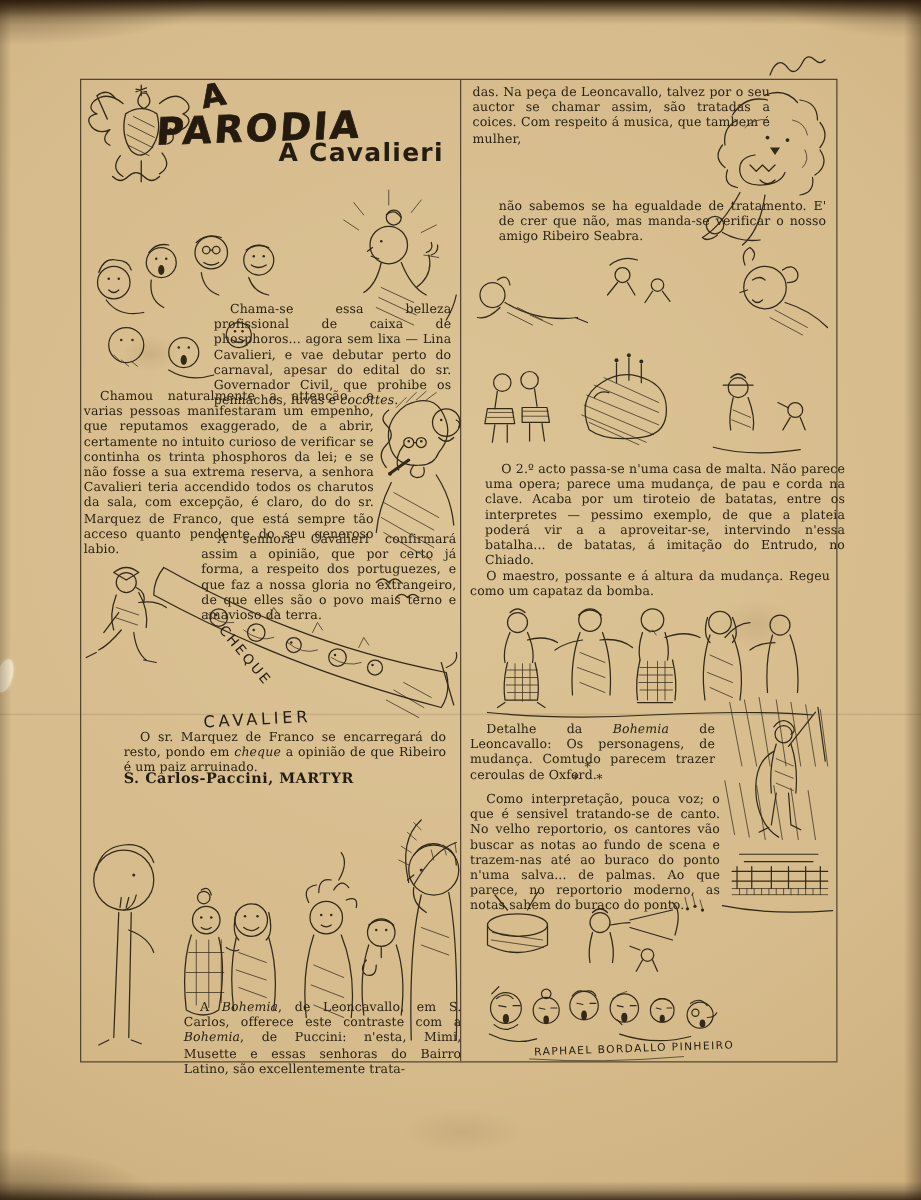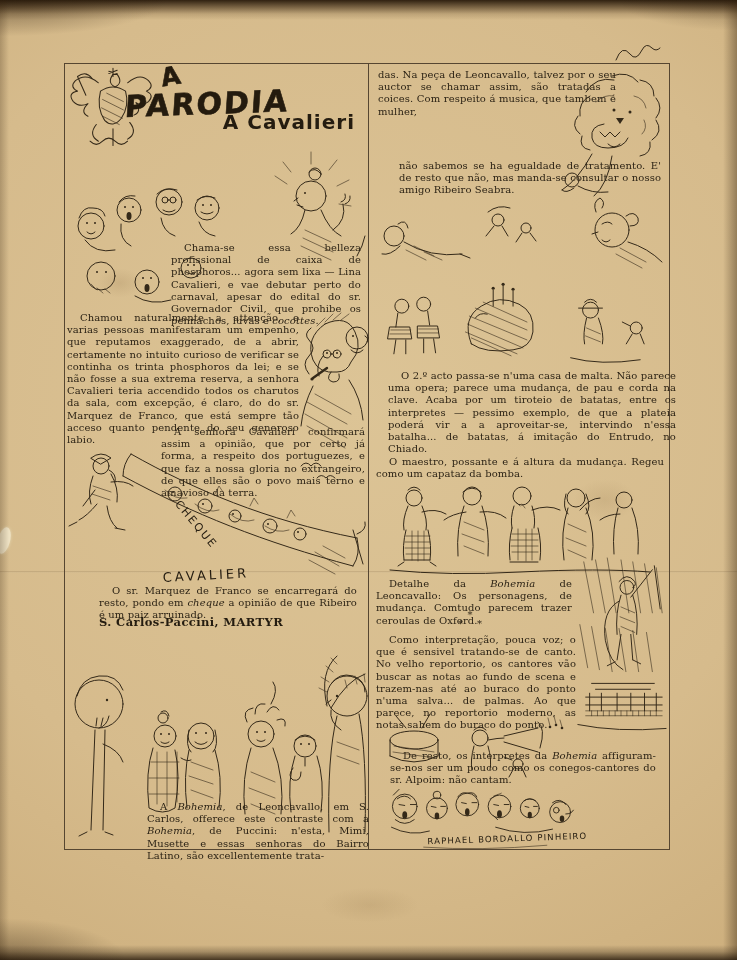--- a/index.html
+++ b/index.html
@@ -248,21 +248,21 @@
         <circle class="fillk" cx="58" cy="48" r="1.5"></circle>
           <circle class="fillk" cx="74" cy="50" r="1.5"></circle>
         <path class="fillk" d="M60 56 l8 0 l-4 6z"></path>
         <path d="M48 62 q-14 2 -12 14 q2 10 16 10 q16 0 20 -10"></path>
         <path d="M44 70 l5 5 l5 -5 l5 5 l5 -5 M52 82 q6 6 12 0"></path>
         <path d="M36 92 q-14 26 -30 36 M56 94 q-4 28 -18 40"></path>
         <circle cx="16" cy="118" r="7"></circle>
           <path d="M22 124 q14 8 30 6 M18 126 q-8 6 -12 2"></path>
       </svg>
 
-      <p class="p" style="left:29px;top:96px;width:262px;">não sabemos se ha egualdade de tratamento. E' de resto que não, mas manda-se consultar o nosso amigo Ribeiro Seabra.</p>
+      <p class="p" style="left:29px;top:96px;width:262px;">não sabemos se ha egualdade de tratamento. E' de crer que não, mas manda-se verificar o nosso amigo Ribeiro Seabra.</p>
 
       <svg class="sk" style="left:0;top:128px;" width="300" height="92" viewBox="0 0 300 92">
         <circle cx="24" cy="44" r="10"></circle>
           <path d="M28 32 q8 -6 10 4"></path>
         <path d="M34 50 q26 16 58 12 M30 54 q-10 10 -18 8 M90 62 l10 4"></path>
         <path class="thin" d="M36 58 l20 10 M44 54 l20 10 M54 60 l18 8"></path>
         <circle cx="128" cy="28" r="6"></circle>
           <circle cx="156" cy="36" r="5"></circle>
         <path d="M124 34 l-8 10 M132 34 l6 10 M152 41 l-6 9 M160 41 l6 8 M118 20 q10 -8 22 -4"></path>
         <circle cx="242" cy="38" r="17"></circle>
@@ -357,21 +357,20 @@
         <path d="M96 36 q-4 14 -2 24 M110 36 q4 14 2 24 M110 30 q10 -2 16 -2"></path>
         <path d="M126 26 l34 -8 M126 32 l34 10 M160 12 q8 6 2 26"></path>
         <path class="thin" d="M170 8 l2 8 M176 6 l2 8 M182 10 l2 7"></path>
         <circle class="fillk" cx="172" cy="17" r="1.3"></circle>
           <circle class="fillk" cx="178" cy="15" r="1.3"></circle>
           <circle class="fillk" cx="184" cy="18" r="1.3"></circle>
         <circle cx="140" cy="54" r="5"></circle>
           <path d="M136 58 l-5 9 M144 58 l4 9 M134 50 l-8 -3"></path>
       </svg>
 
-      <p class="p ind" style="left:20px;top:686px;width:266px;"><span>De resto, os interpretes da </span><i class="it">Bohemia</i><span> affiguram-se-nos ser um pouco como os conegos-cantores do sr. Alpoim: não cantam.</span></p>
 
       <svg class="sk" style="left:6px;top:714px;" width="228" height="72" viewBox="0 0 228 76">
         <circle cx="24" cy="30" r="13"></circle>
           <path d="M16 22 q8 -6 14 0 M18 28 l6 1 M30 28 l6 0"></path>
           <ellipse class="fillk" cx="24" cy="39" rx="2.6" ry="4"></ellipse>
           <path d="M14 44 q10 8 20 0 M12 18 l6 -6"></path>
         <circle cx="58" cy="32" r="11"></circle>
           <circle cx="58" cy="18" r="4"></circle>
           <path d="M52 30 l5 1 M62 30 l5 0"></path>
           <ellipse class="fillk" cx="58" cy="40" rx="2.4" ry="3.6"></ellipse>

